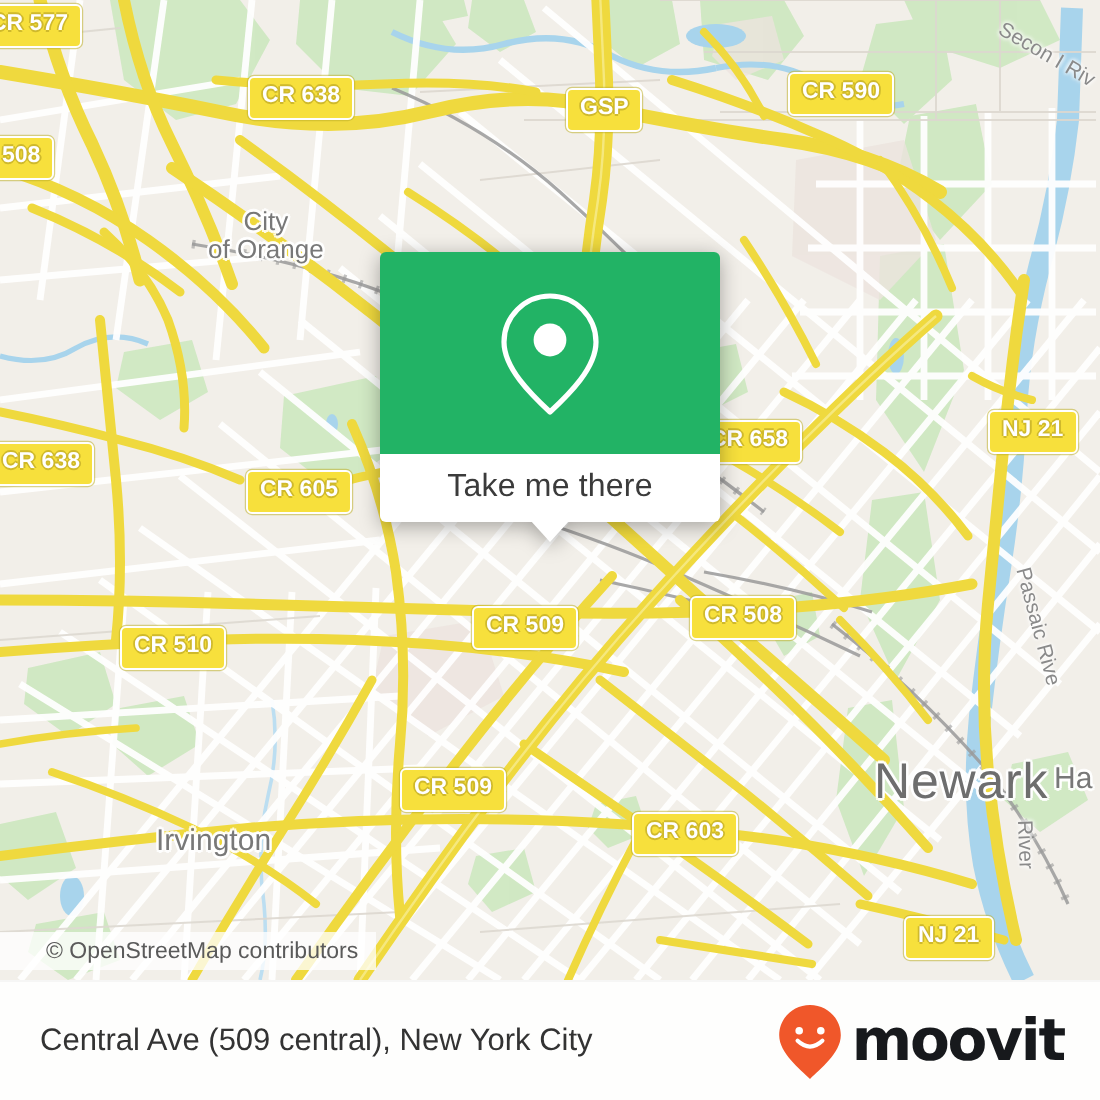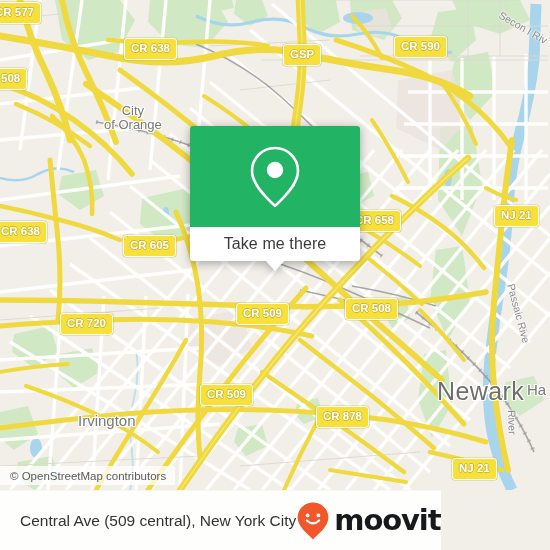--- a/index.html
+++ b/index.html
@@ -117,34 +117,34 @@
   }
 
   
   #attribution {
     position: absolute;
     left: 0; top: 466px;
     height: 19px;
     background: rgba(255,255,255,.76);
     display: flex;
     align-items: center;
-    padding: 0 9px 0 10px;
+    padding: 0 9px 0 23px;
     z-index: 30;
   }
   #attribution span {
     font-size: 11.5px;
     color: #5a5a5a;
     white-space: nowrap;
   }
 
   
   #footer {
     position: absolute;
     left: 0; top: 490px;
-    width: 441px; height: 60px;
+    width: 550px; height: 60px;
     background: rgba(255,255,255,.90);
     display: flex;
     align-items: center;
     justify-content: space-between;
     padding: 0 18px 0 20px;
     box-sizing: border-box;
     z-index: 50;
     border-top: 1px solid rgba(0,0,0,.03);
   }
   #footer-title {
@@ -414,23 +414,23 @@
     <div class="shield" style="left:124px; top:38px;">CR 638</div>
     <div class="shield" style="left:283px; top:44px;">GSP</div>
     <div class="shield" style="left:394px; top:36px;">CR 590</div>
     <div class="shield" style="left:-6px; top:68px;">508</div>
     <div class="shield" style="left:-6px; top:221px;">CR 638</div>
     <div class="shield" style="left:123px; top:235px;">CR 605</div>
     <div class="shield" style="left:348px; top:210px;">CR 658</div>
     <div class="shield" style="left:494px; top:205px;">NJ 21</div>
     <div class="shield" style="left:236px; top:303px;">CR 509</div>
     <div class="shield" style="left:345px; top:298px;">CR 508</div>
-    <div class="shield" style="left:60px; top:313px;">CR 720</div>
+    <div class="shield" style="left:60px; top:313px;">CR 510</div>
     <div class="shield" style="left:200px; top:384px;">CR 509</div>
-    <div class="shield" style="left:316px; top:406px;">CR 878</div>
+    <div class="shield" style="left:316px; top:406px;">CR 603</div>
     <div class="shield" style="left:452px; top:458px;">NJ 21</div>
 
     <div id="info-card">
       <div id="card-head">
         <svg width="56" height="66" viewBox="0 0 56 66">
           <path d="M28 4 C15.3 4 5 14.3 5 27 C5 40 18.5 53.2 28 62 C37.5 53.2 51 40 51 27 C51 14.3 40.7 4 28 4 Z" fill="none" stroke="#ffffff" stroke-width="2.6" stroke-linejoin="round"></path>
           <circle cx="28" cy="26" r="8.2" fill="#ffffff"></circle>
         </svg>
       </div>
       <div id="card-body">

